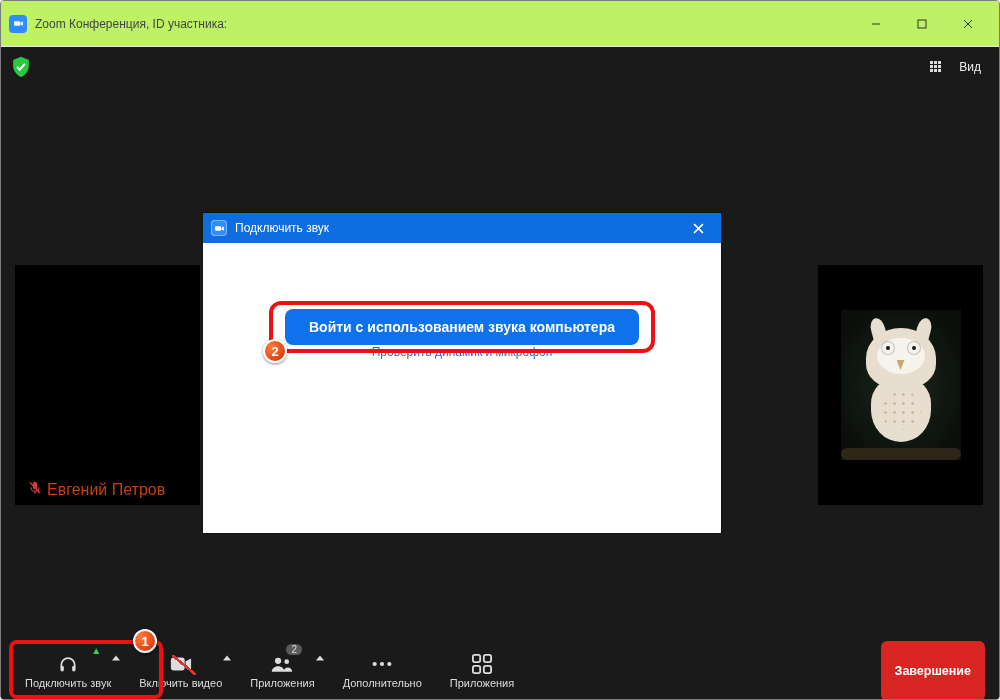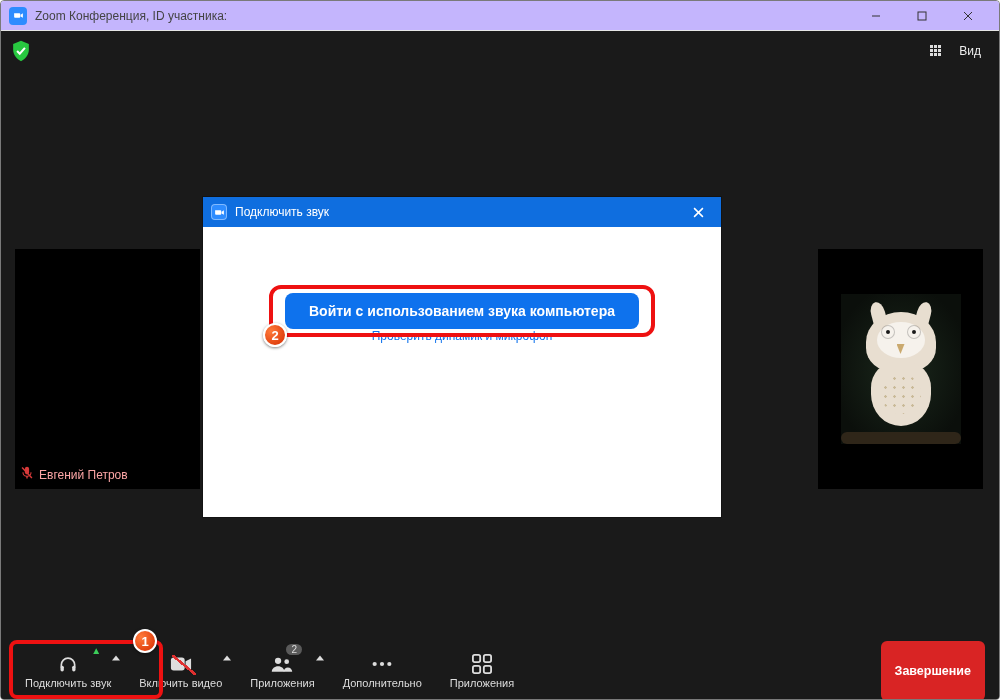--- a/index.html
+++ b/index.html
@@ -1,41 +1,41 @@
 <!DOCTYPE html>
 <html><head>
 <meta charset="utf-8">
 <style>
   * { margin: 0; padding: 0; box-sizing: border-box; font-family: -apple-system, BlinkMacSystemFont, "Segoe UI", Arial, sans-serif; }
   body { background: #fff; width: 1000px; height: 700px; overflow: hidden; position: relative; }
 
   .window { width: 1000px; height: 700px; border: 1px solid #7a7a7a; display: flex; flex-direction: column; background: #fff; border-radius: 4px; overflow: hidden; }
 
-  .titlebar { height: 30px; background: #c4b5fd; display: flex; align-items: center; padding: 0 8px; border-bottom: 1px solid #e5e5e5; }
+  .titlebar { height: 46px; background: #bef264; display: flex; align-items: center; padding: 0 8px; border-bottom: 1px solid #e5e5e5; }
   .titlebar-left { display: flex; align-items: center; gap: 8px; }
   .zoom-app-icon { width: 18px; height: 18px; background: #2D8CFF; border-radius: 4px; display: flex; align-items: center; justify-content: center; }
   .zoom-app-icon svg { width: 11px; height: 7px; }
   .titlebar-title { font-size: 12px; color: #444; }
   .win-controls { margin-left: auto; display: flex; }
   .win-btn { width: 46px; height: 30px; display: flex; align-items: center; justify-content: center; color: #555; }
   .win-btn svg { width: 10px; height: 10px; }
 
   .video-area { flex: 1; background: #1a1a1a; position: relative; }
 
   .topbar { position: absolute; top: 0; left: 0; right: 0; height: 40px; display: flex; align-items: center; padding: 0 10px; z-index: 2; }
   .topbar .left { display: flex; align-items: center; gap: 10px; }
   .shield-badge { width: 20px; height: 22px; display: flex; align-items: center; justify-content: center; }
   .view-btn { margin-left: auto; display: flex; align-items: center; gap: 16px; color: #eee; font-size: 12px; padding: 4px 8px; }
   .grid-icon { display: inline-block; width: 14px; height: 14px; }
   .grid-icon span { width: 3px; height: 3px; background: #ddd; display: inline-block; margin: 0.5px; float: left; }
 
   .participant-tile { position: absolute; background: #000; }
   .tile-1 { left: 14px; top: 218px; width: 185px; height: 240px; }
   .tile-2 { right: 16px; top: 218px; width: 165px; height: 240px; display: flex; align-items: center; justify-content: center; overflow: hidden; }
-  .tile-name { position: absolute; left: 6px; bottom: 6px; color: #fca5a5; font-size: 12px; display: flex; align-items: center; gap: 6px; }
+  .tile-name { position: absolute; left: 14px; bottom: 6px; color: #c2410c; font-size: 16px; display: flex; align-items: center; gap: 6px; }
   .muted-mic svg { width: 12px; height: 14px; }
   .owl { width: 100px; height: 130px; position: relative; }
   .owl .head { width: 70px; height: 60px; background: #e8ded0; border-radius: 50% 50% 40% 40%; position: absolute; top: 8px; left: 15px; }
   .owl .ear { width: 14px; height: 22px; background: #e8ded0; border-radius: 50% 50% 0 0; position: absolute; top: -2px; }
   .owl .ear.l { left: 20px; transform: rotate(-15deg); }
   .owl .ear.r { right: 20px; transform: rotate(15deg); }
   .owl .face { width: 48px; height: 36px; background: #f6f2ec; border-radius: 50%; position: absolute; top: 18px; left: 26px; }
   .owl .eye { width: 12px; height: 12px; background: #1a1a1a; border-radius: 50%; border: 4px solid #f6f2ec; position: absolute; top: 22px; box-shadow: 0 0 0 1px rgba(0,0,0,.2); }
   .owl .eye.l { left: 31px; } .owl .eye.r { right: 31px; }
   .owl .beak { width: 8px; height: 10px; background: #caa96e; position: absolute; top: 40px; left: 46px; clip-path: polygon(50% 100%, 0 0, 100% 0); }

